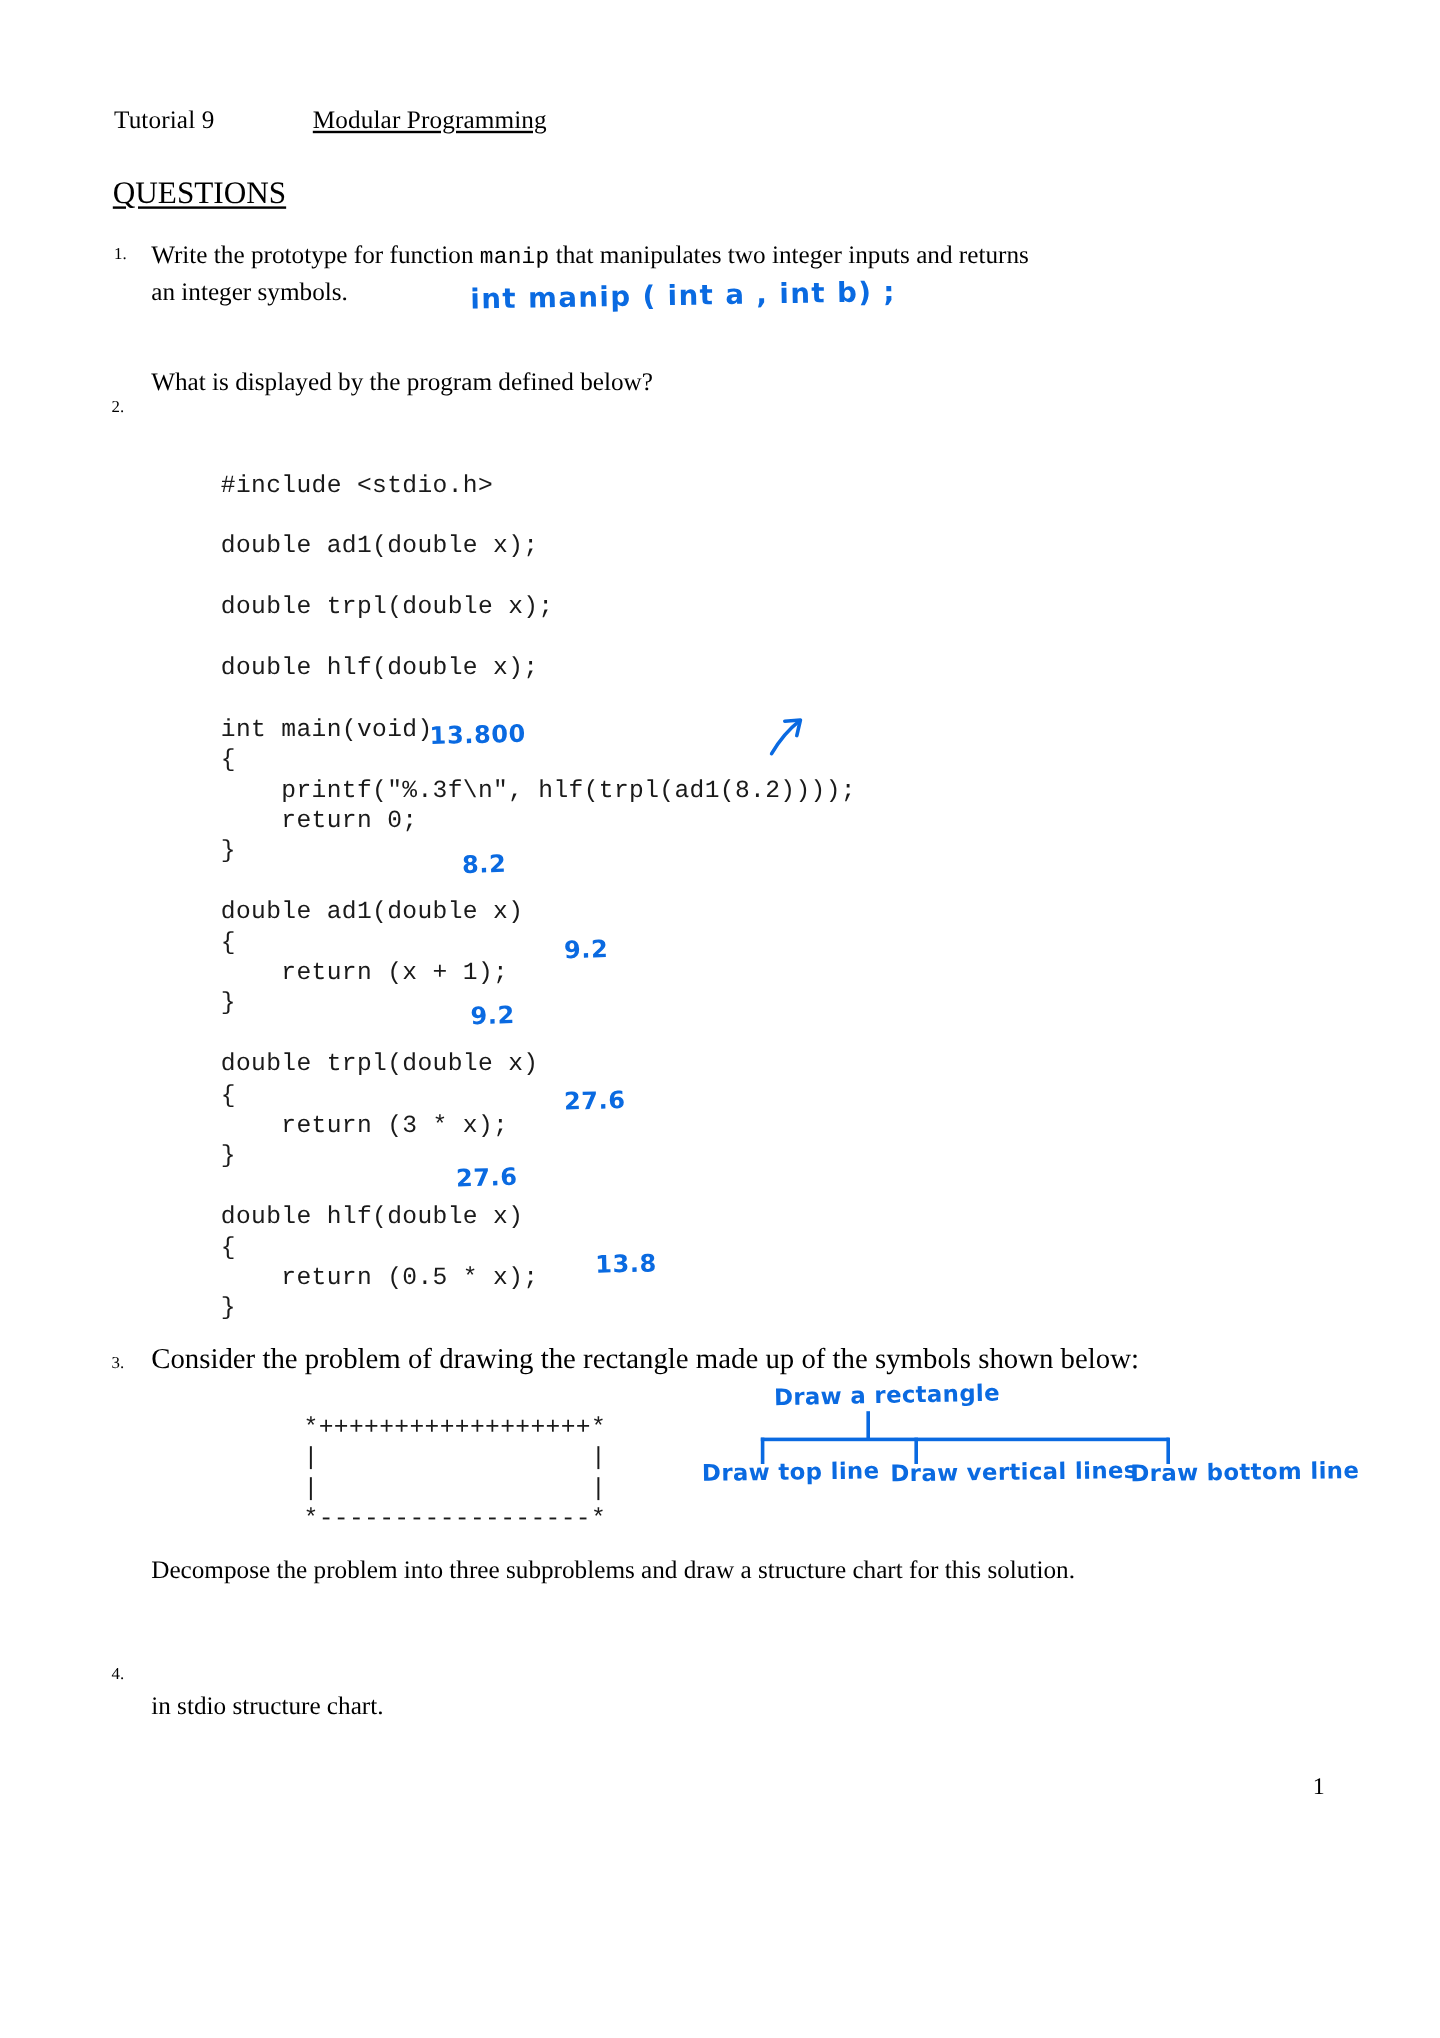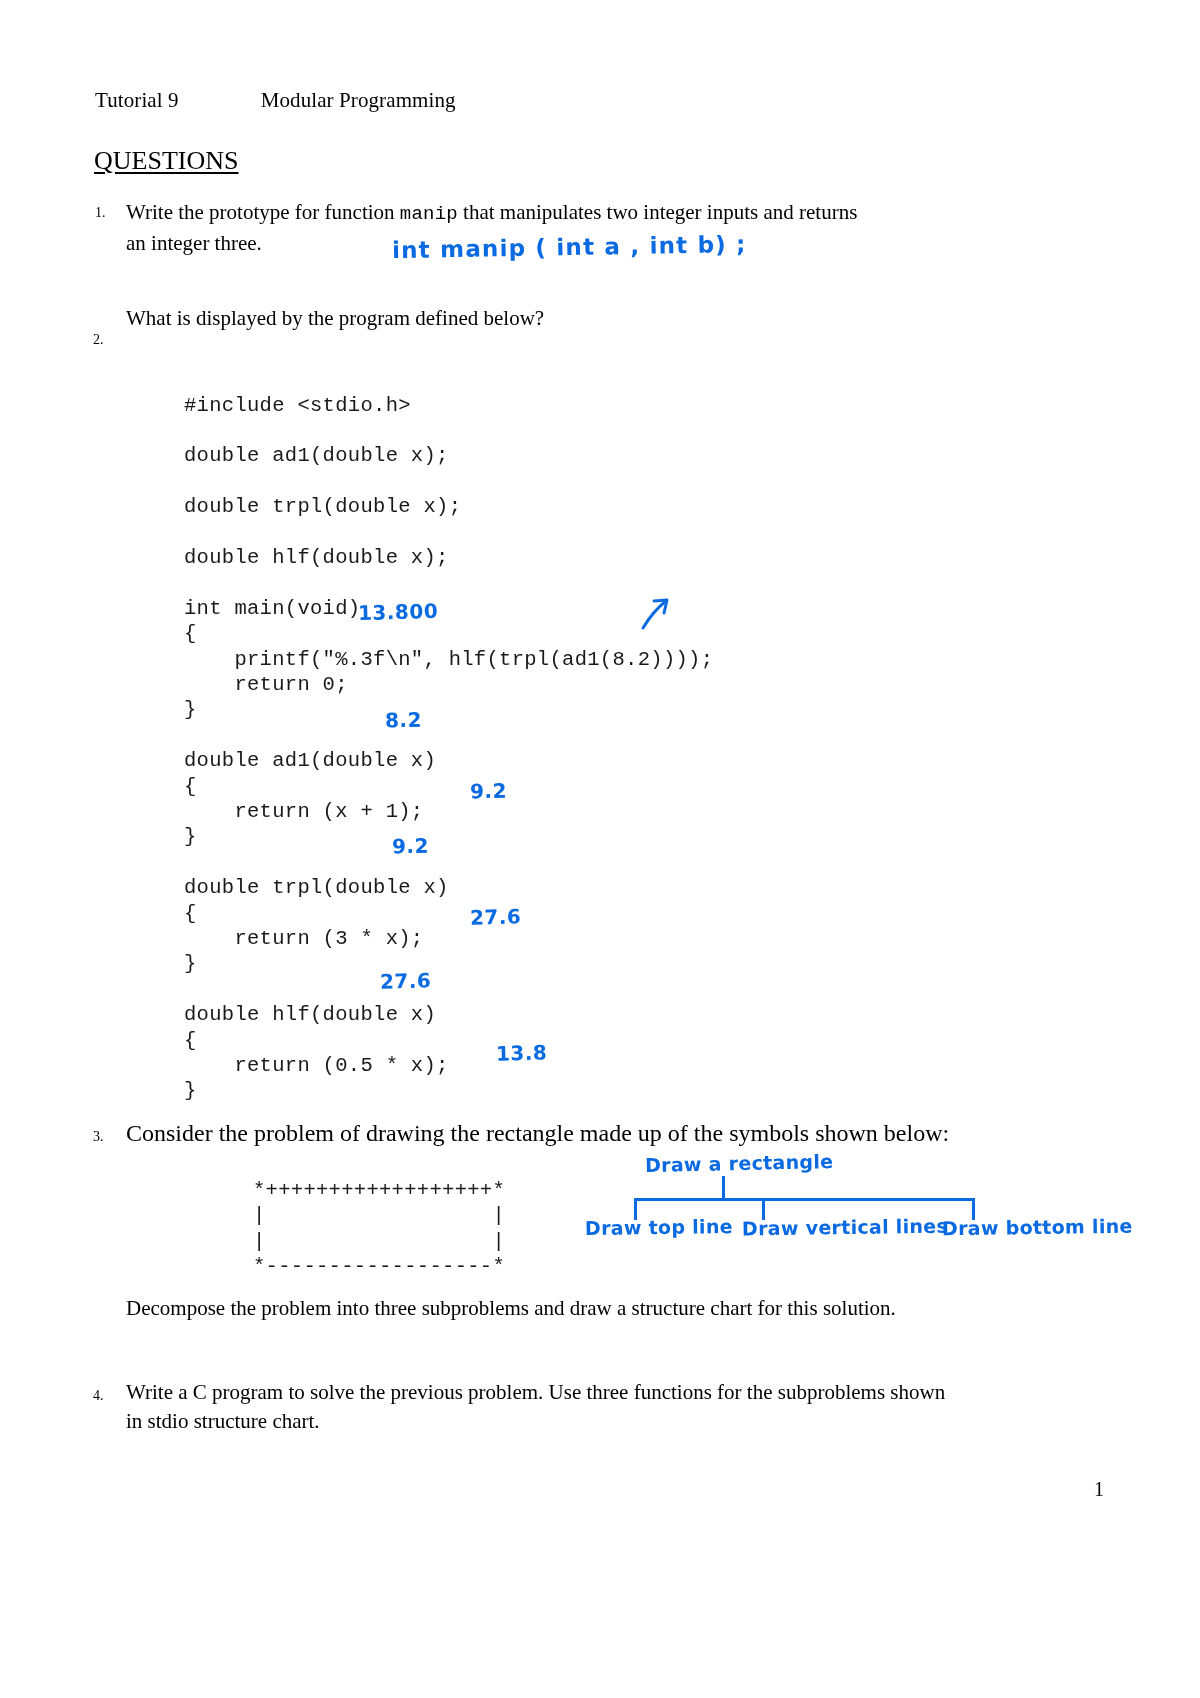--- a/index.html
+++ b/index.html
@@ -22,20 +22,21 @@
     height: 1698px;
   }
   
   .doc-header {
     position: absolute;
     left: 95px;
     top: 88px;
     font-size: 21px;
     letter-spacing: 0.1px;
     white-space: pre;
+    text-decoration: underline;
   }
   .doc-header .tut { display: inline-block; }
   .doc-header .gap { display: inline-block; width: 82px; }
 
   .questions-heading {
     position: absolute;
     left: 94px;
     top: 146px;
     font-size: 26px;
     text-decoration: underline;
@@ -126,21 +127,21 @@
 
 <div class="page">
 
   <div class="doc-header"><span class="tut">Tutorial 9</span><span class="gap"></span><span>Modular Programming</span></div>
 
   <div class="questions-heading">QUESTIONS</div>
 
   <div class="qnum" style="left:95px; top:205px;">1.</div>
   <div class="qbody" style="left:126px; top:198px; width:800px; font-size:21px; line-height:29px;">
     <span>Write the prototype for function </span><span class="mono-inline">manip</span><span> that manipulates two integer  inputs and returns</span><br>
-    <span>an integer three.</span>
+    <span>an integer symbols.</span>
   </div>
 
   <div class="hand proto" style="left:392px; top:234px;">int manip ( int a , int b) ;</div>
 
   <div class="qnum" style="left:93px; top:332px;">2.</div>
   <div class="qbody" style="left:126px; top:306px; font-size:21px;">What is displayed by the program defined below?</div>
 
   <pre class="code" id="codeblock">#include &lt;stdio.h&gt;
 
 double ad1(double x);
@@ -207,19 +208,19 @@
   <div class="sc-line sc-v" style="left:972px; top:1198px; height:22px;"></div>
 
   <div class="hand label" style="left:585px; top:1216px; transform:rotate(-0.8deg);">Draw top line</div>
   <div class="hand label" style="left:742px; top:1216px; transform:rotate(-0.8deg);">Draw vertical lines</div>
   <div class="hand label" style="left:942px; top:1216px; transform:rotate(-0.8deg);">Draw bottom line</div>
 
   <div class="qbody" style="left:126px; top:1296px; font-size:21px;">Decompose the problem into three subproblems and draw a structure chart for this solution.</div>
 
   <div class="qnum" style="left:93px; top:1388px;">4.</div>
   <div class="qbody" style="left:126px; top:1378px; width:900px; font-size:21px; line-height:29px;">
-    <span>Write a C program to solve the previous problem.  Use three functions for the subproblems shown</span><br>
+    <br>
     <span>in stdio structure chart.</span>
   </div>
 
   <div class="page-number">1</div>
 
 </div>
 
 </body></html>

